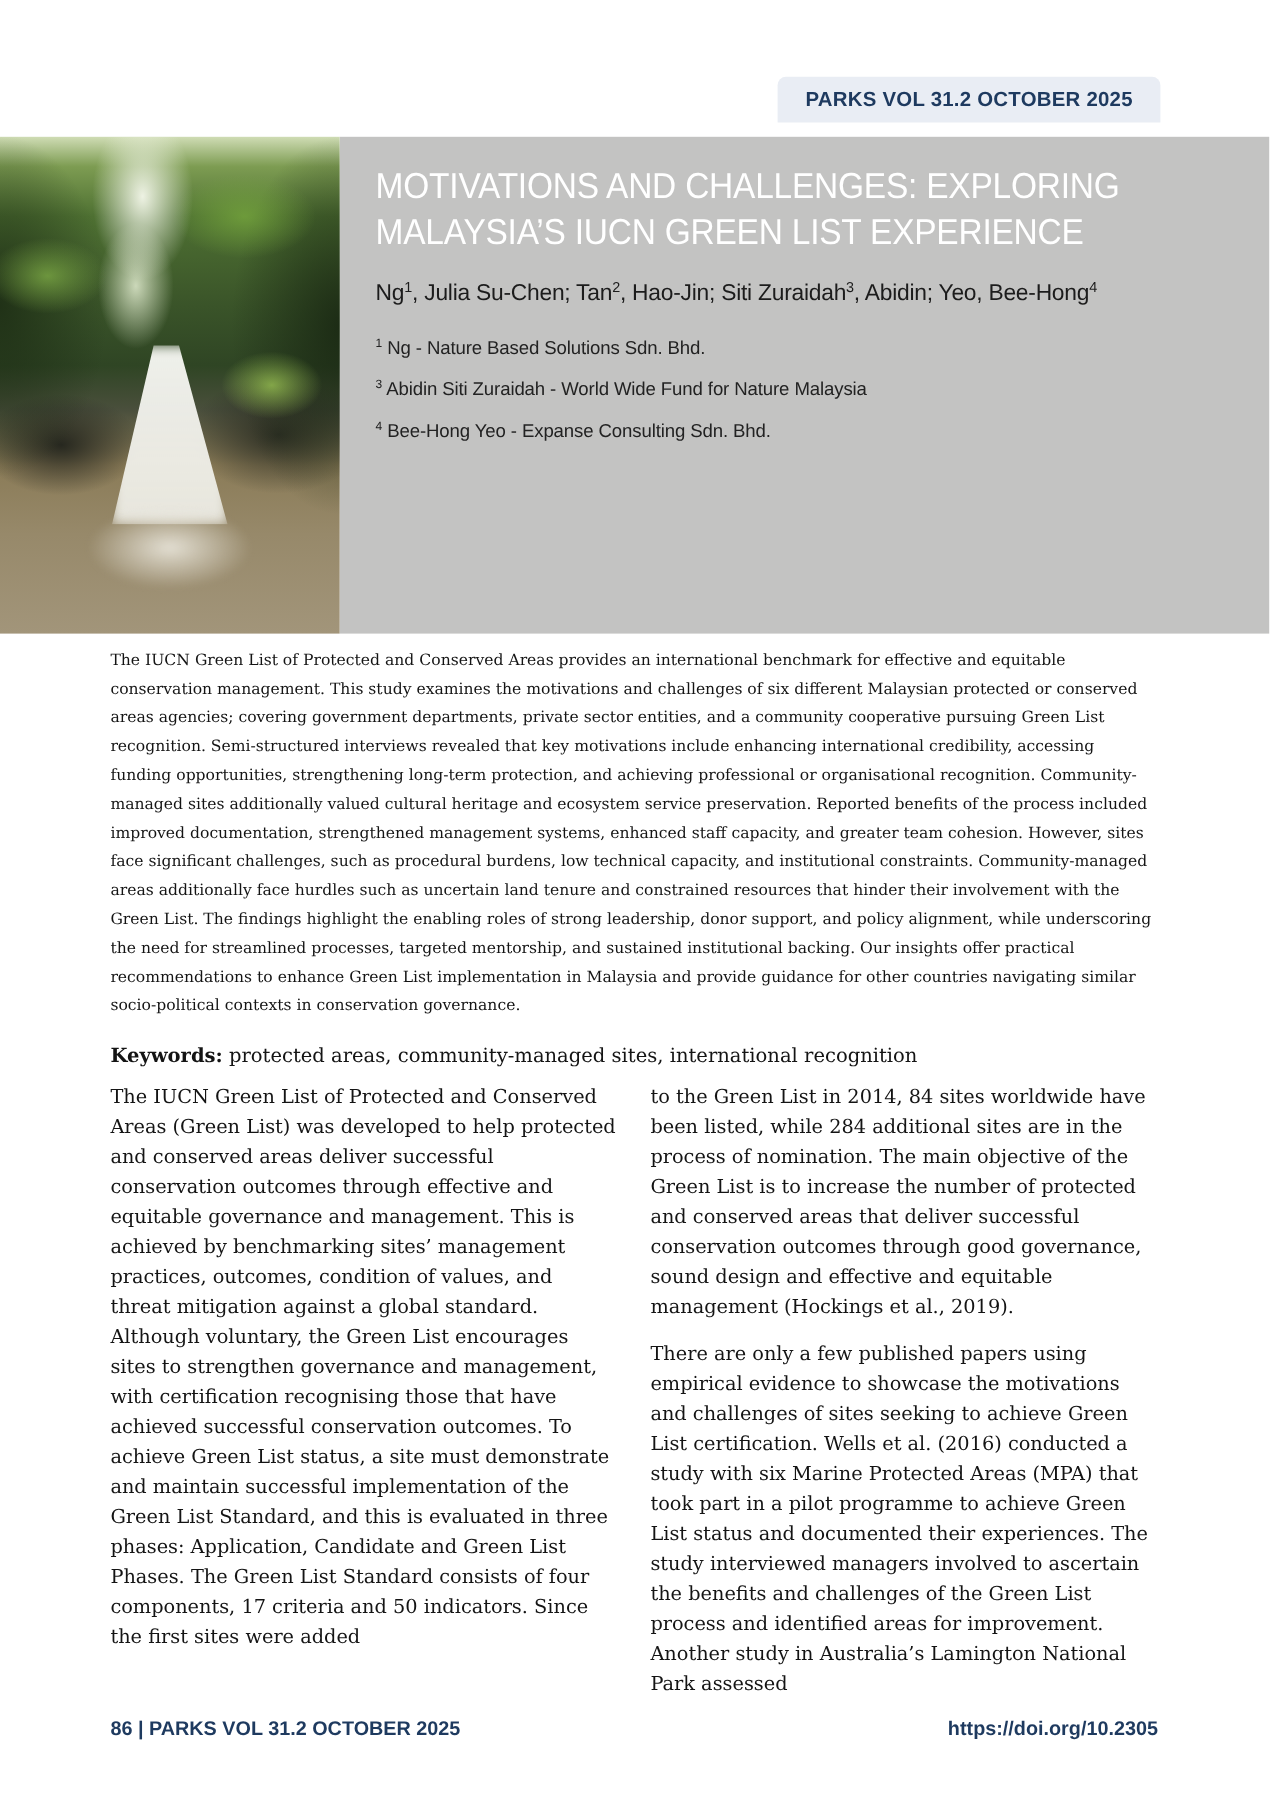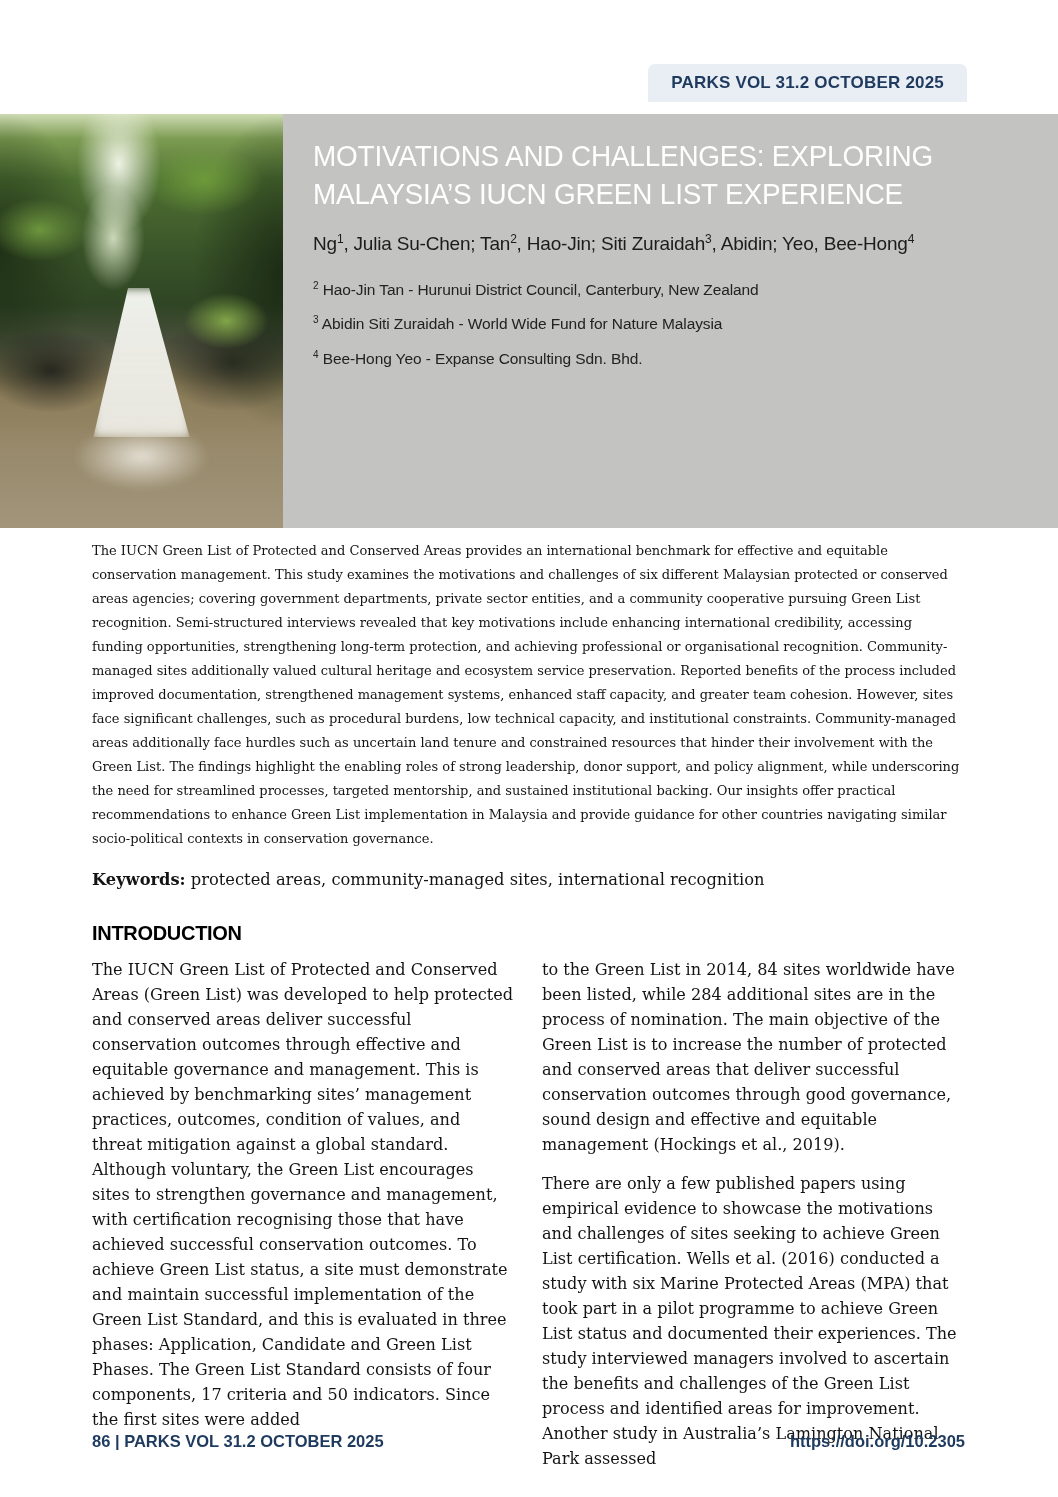--- a/index.html
+++ b/index.html
@@ -177,34 +177,33 @@
       <div class="waterfall-shape"></div>
       <div class="foam-shape"></div>
     </div>
     <div class="title-block">
       <div class="article-title">
         <div>MOTIVATIONS AND CHALLENGES: EXPLORING</div>
         <div>MALAYSIA’S IUCN GREEN LIST EXPERIENCE</div>
       </div>
       <div class="authors-line"><span>Ng</span><sup>1</sup><span>, Julia Su-Chen; Tan</span><sup>2</sup><span>, Hao-Jin; Siti Zuraidah</span><sup>3</sup><span>, Abidin; Yeo, Bee-Hong</span><sup>4</sup></div>
       <div class="affiliations">
-        <div class="affiliation-item"><sup>2</sup><span> Hao-Jin Tan - Hurunui District Council, Canterbury, New Zealand</span></div>
+        <div class="affiliation-item"><sup>1</sup><span> Ng - Nature Based Solutions Sdn. Bhd.</span></div>
         <div class="affiliation-item"><sup>3</sup><span> Abidin Siti Zuraidah - World Wide Fund for Nature Malaysia</span></div>
         <div class="affiliation-item"><sup>4</sup><span> Bee-Hong Yeo - Expanse Consulting Sdn. Bhd.</span></div>
       </div>
     </div>
   </div>
 
   <div class="content">
 
     <p class="abstract-body">The IUCN Green List of Protected and Conserved Areas provides an international benchmark for effective and equitable conservation management. This study examines the motivations and challenges of six different Malaysian protected or conserved areas agencies; covering government departments, private sector entities, and a community cooperative pursuing Green List recognition. Semi-structured interviews revealed that key motivations include enhancing international credibility, accessing funding opportunities, strengthening long-term protection, and achieving professional or organisational recognition. Community-managed sites additionally valued cultural heritage and ecosystem service preservation. Reported benefits of the process included improved documentation, strengthened management systems, enhanced staff capacity, and greater team cohesion. However, sites face significant challenges, such as procedural burdens, low technical capacity, and institutional constraints. Community-managed areas additionally face hurdles such as uncertain land tenure and constrained resources that hinder their involvement with the Green List. The findings highlight the enabling roles of strong leadership, donor support, and policy alignment, while underscoring the need for streamlined processes, targeted mentorship, and sustained institutional backing. Our insights offer practical recommendations to enhance Green List implementation in Malaysia and provide guidance for other countries navigating similar socio-political contexts in conservation governance.</p>
 
     <p class="keywords-line"><span class="kw-label">Keywords:</span><span> protected areas, community-managed sites, international recognition</span></p>
 
-    <div class="section-heading intro-heading">INTRODUCTION</div>
 
     <div class="columns">
       <div class="col">
         <p>The IUCN Green List of Protected and Conserved Areas (Green List) was developed to help protected and conserved areas deliver successful conservation outcomes through effective and equitable governance and management. This is achieved by benchmarking sites’ management practices, outcomes, condition of values, and threat mitigation against a global standard. Although voluntary, the Green List encourages sites to strengthen governance and management, with certification recognising those that have achieved successful conservation outcomes. To achieve Green List status, a site must demonstrate and maintain successful implementation of the Green List Standard, and this is evaluated in three phases: Application, Candidate and Green List Phases. The Green List Standard consists of four components, 17 criteria and 50 indicators. Since the first sites were added</p>
       </div>
       <div class="col">
         <p>to the Green List in 2014, 84 sites worldwide have been listed, while 284 additional sites are in the process of nomination. The main objective of the Green List is to increase the number of protected and conserved areas that deliver successful conservation outcomes through good governance, sound design and effective and equitable management (Hockings et al., 2019).</p>
         <p>There are only a few published papers using empirical evidence to showcase the motivations and challenges of sites seeking to achieve Green List certification. Wells et al. (2016) conducted a study with six Marine Protected Areas (MPA) that took part in a pilot programme to achieve Green List status and documented their experiences. The study interviewed managers involved to ascertain the benefits and challenges of the Green List process and identified areas for improvement. Another study in Australia’s Lamington National Park assessed</p>
       </div>
     </div>

